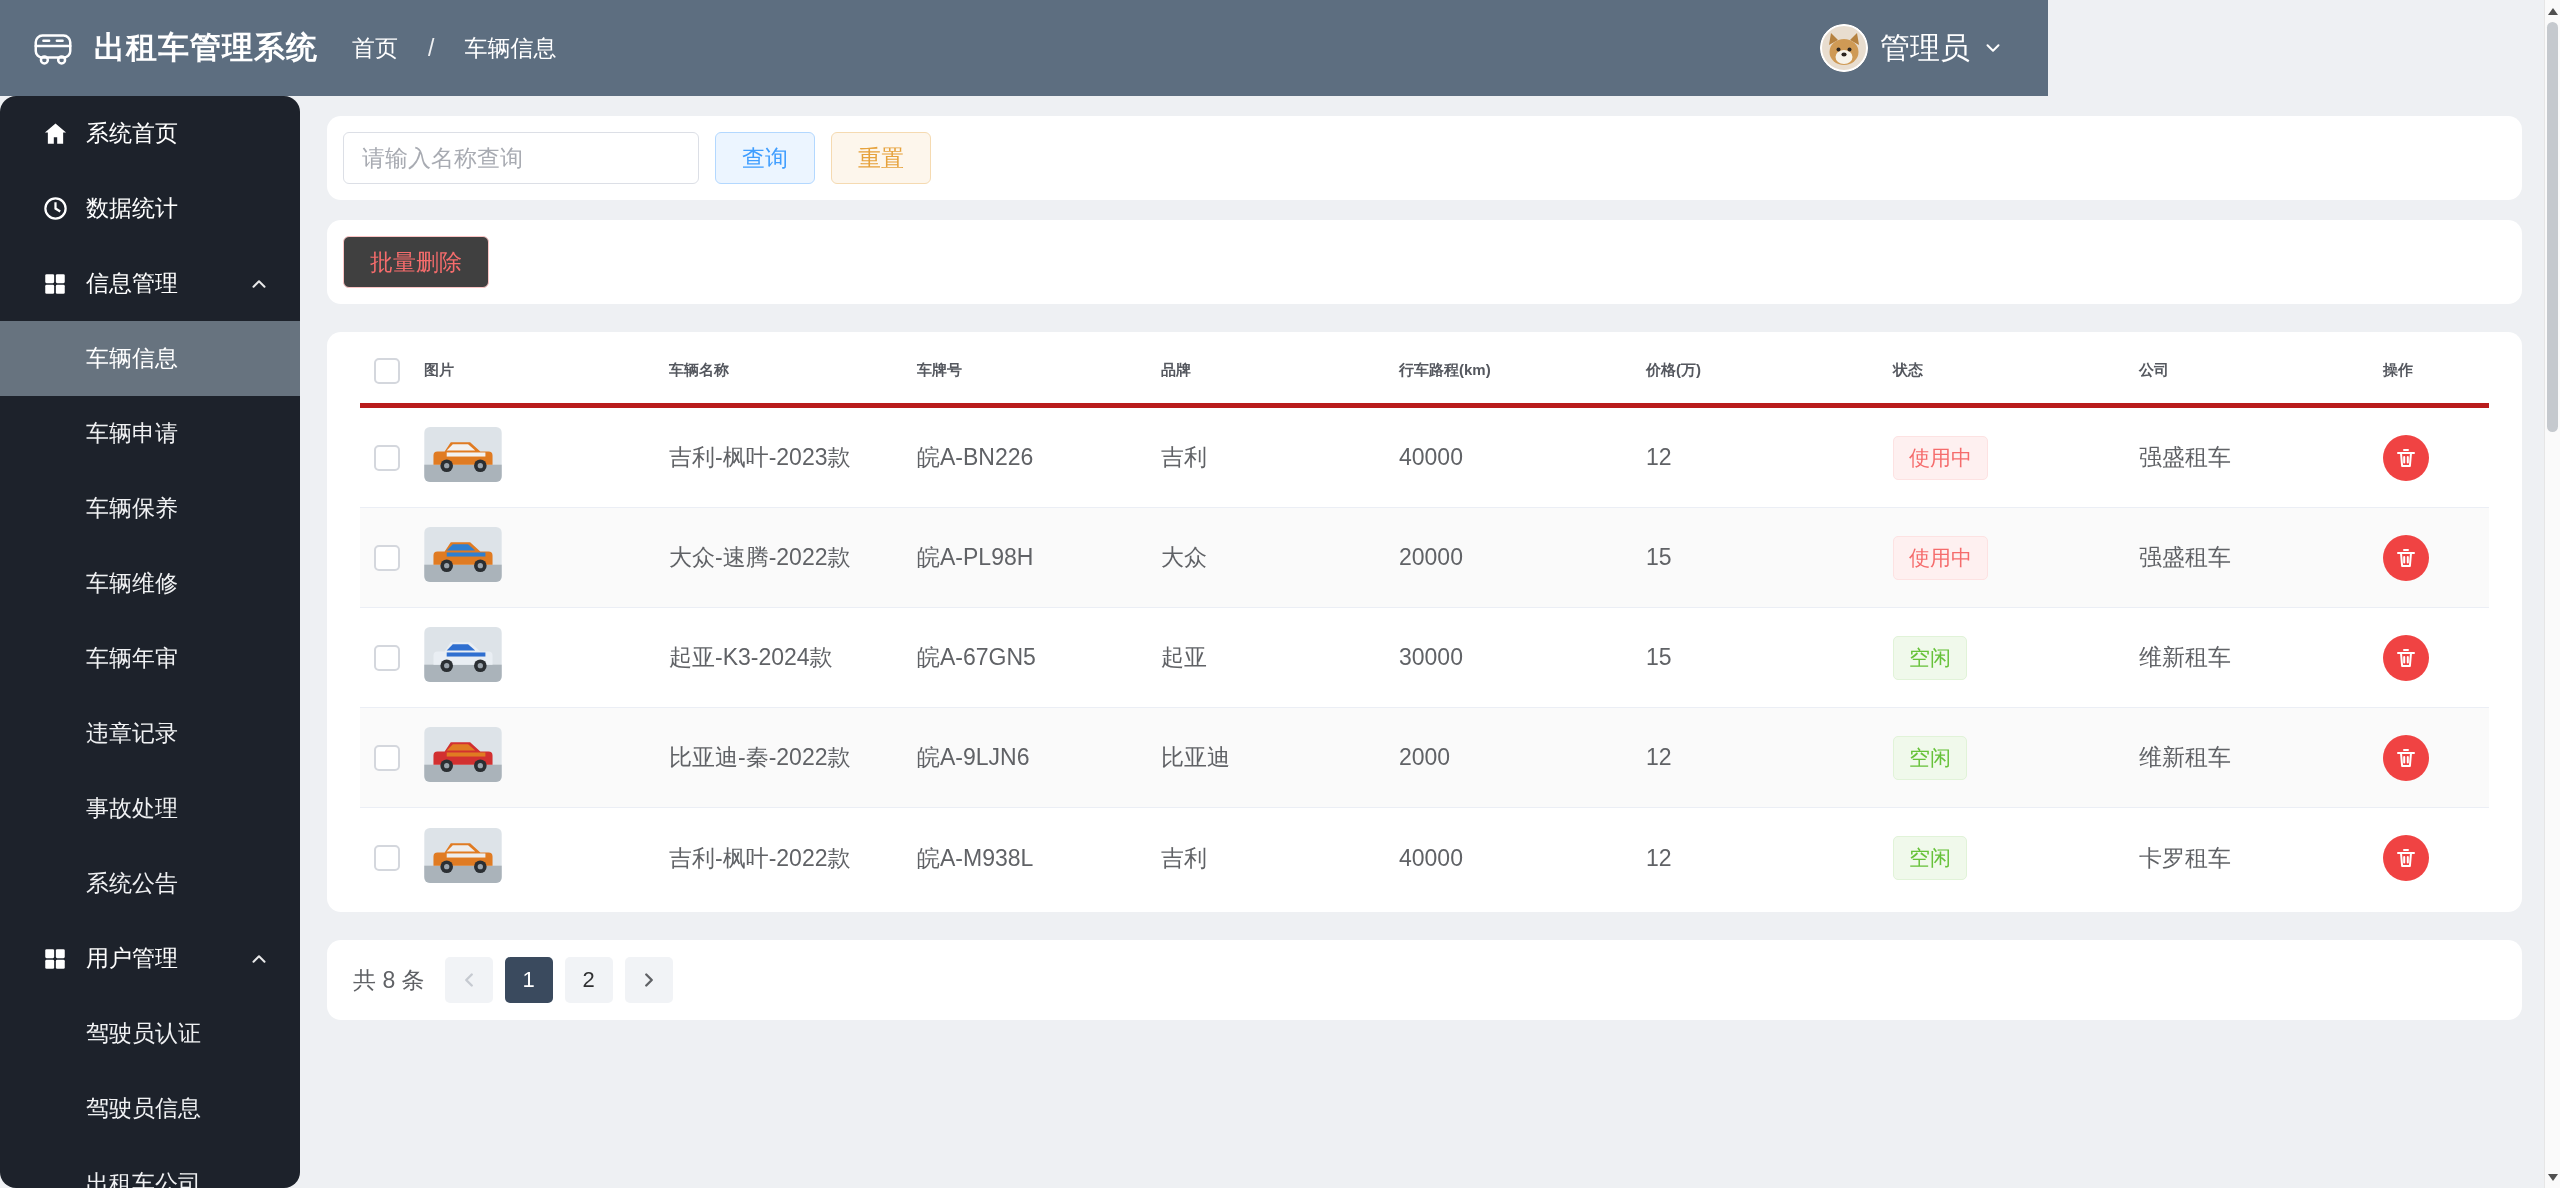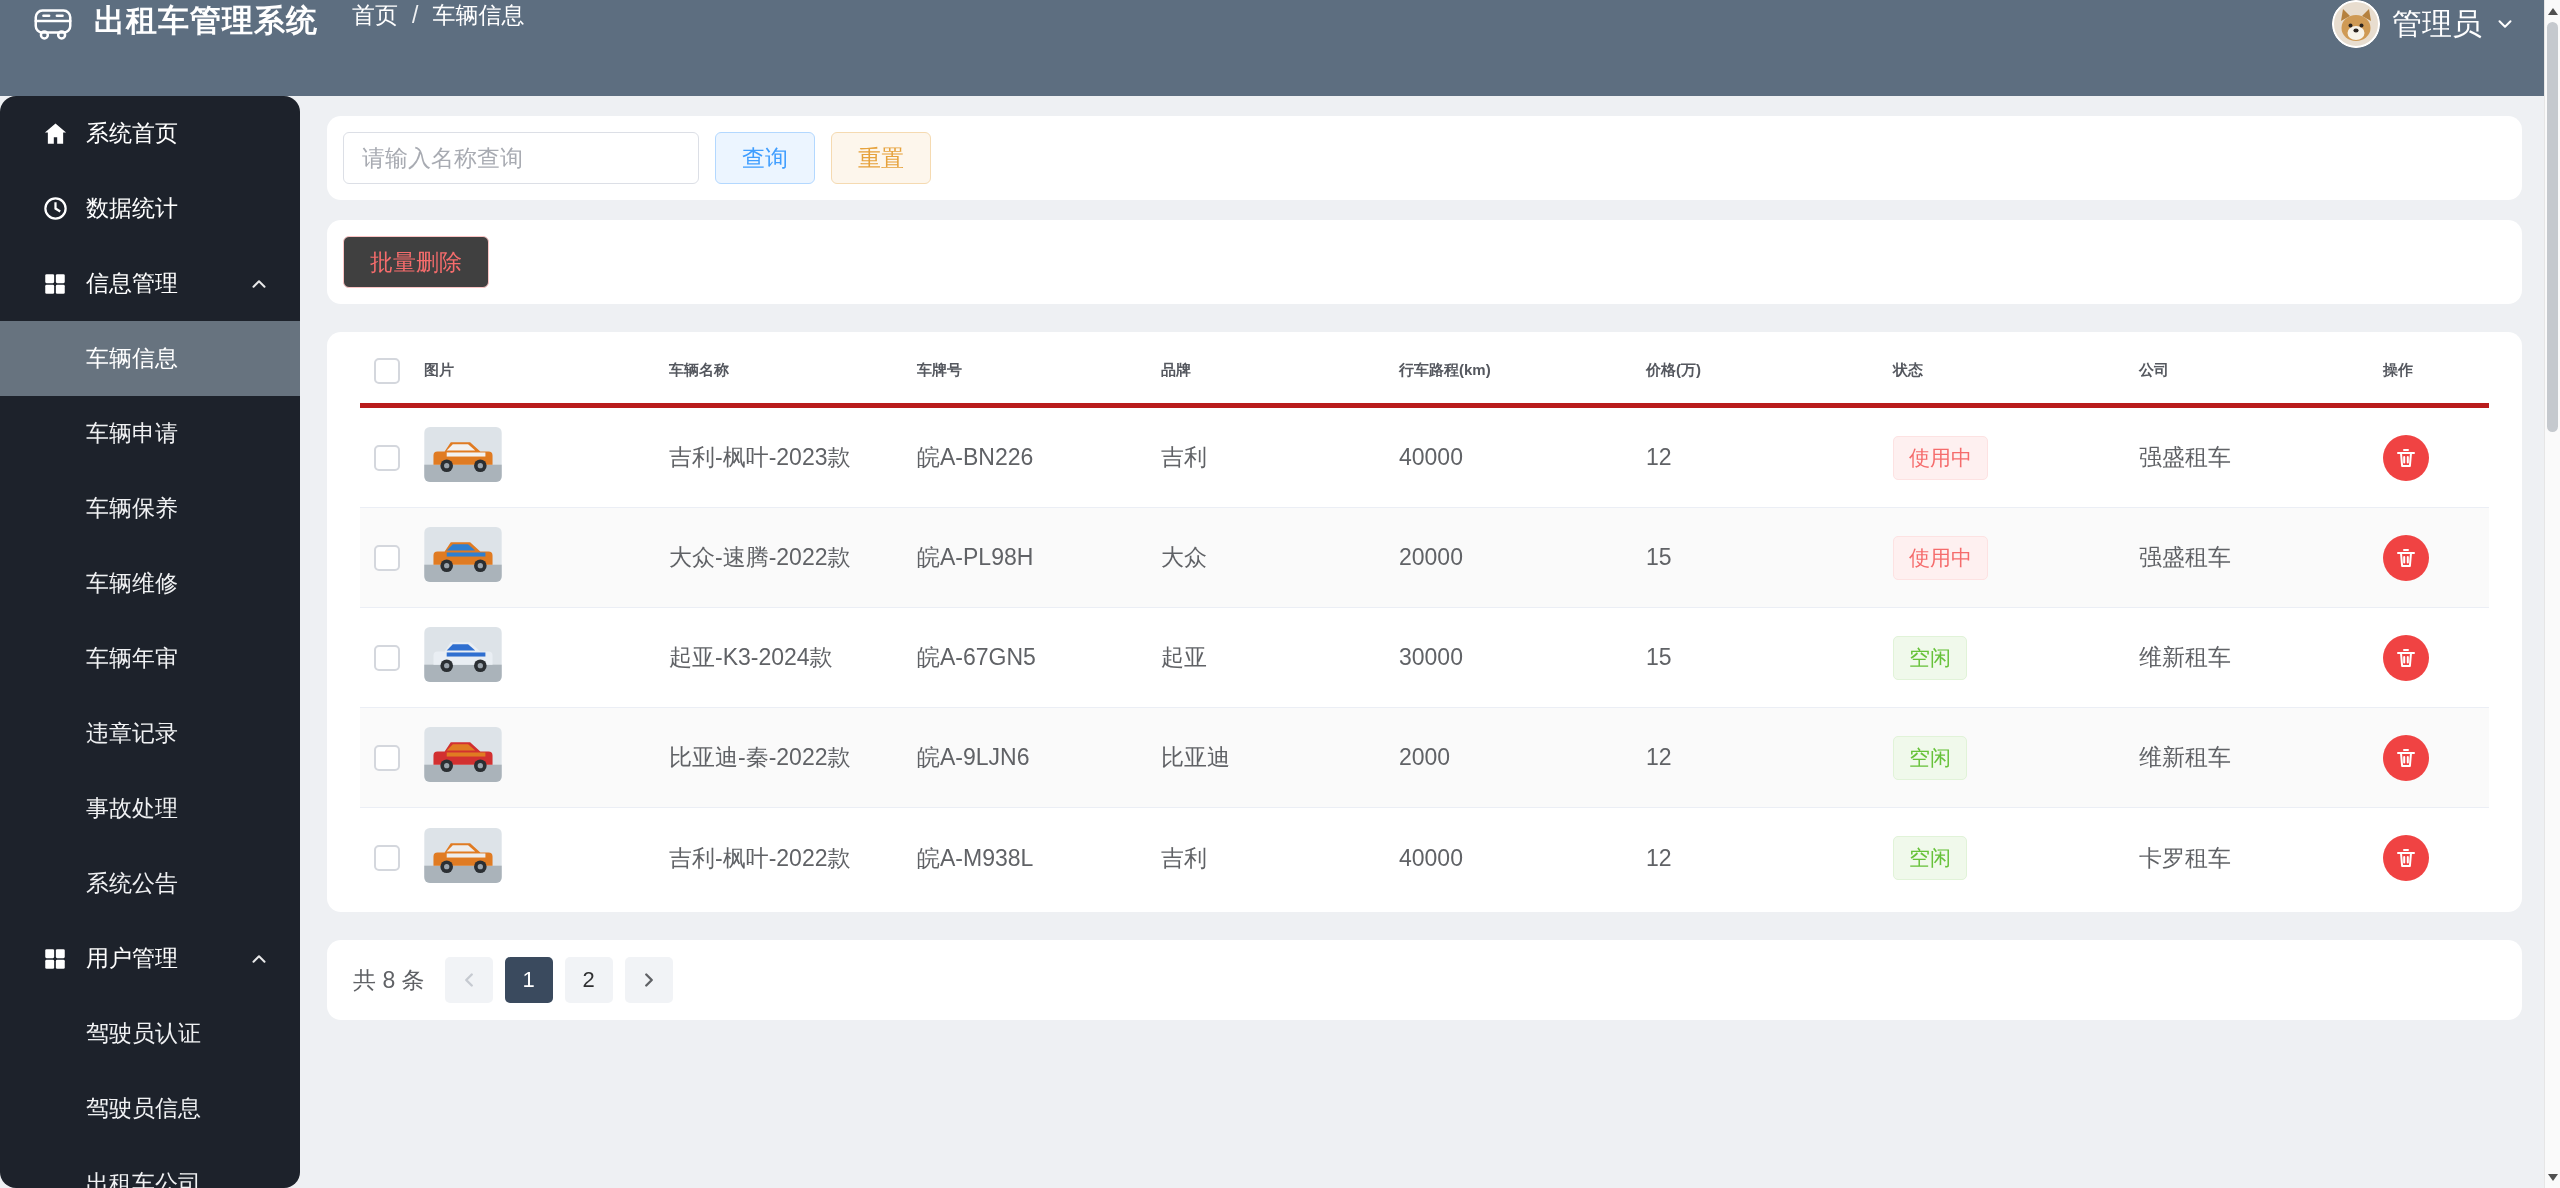--- a/index.html
+++ b/index.html
@@ -1,24 +1,24 @@
 <!DOCTYPE html>
 <html><head>
 <meta charset="utf-8">
 <style>
   * { margin:0; padding:0; box-sizing:border-box; }
   html,body { width:2560px; height:1188px; overflow:hidden; background:#eef0f3;
               font-family:"Liberation Sans","DejaVu Sans",sans-serif; }
 
   
-  .header { position:absolute; top:0; left:0; width:2560px; height:96px; background:#5d6e80;
-            display:flex; align-items:flex-start; padding:0 30px; color:#fff; z-index:10; }
+  .header { position:absolute; top:0; left:0; width:2048px; height:96px; background:#5d6e80;
+            display:flex; align-items:center; padding:0 30px; color:#fff; z-index:10; }
   .logo { display:flex; margin-right:18px; }
   .title { font-size:31px; font-weight:bold; letter-spacing:1px; }
-  .crumbs { display:flex; align-items:center; gap:14px; margin-left:34px; font-size:23px; }
+  .crumbs { display:flex; align-items:center; gap:30px; margin-left:34px; font-size:23px; }
   .crumbs .sep { opacity:.9; }
   .spacer { flex:1; }
   .user { display:flex; align-items:center; gap:12px; font-size:30px; cursor:pointer; padding-right:14px; }
   .avatar { width:48px; height:48px; border-radius:50%; overflow:hidden; display:flex; }
 
   
   .sidebar { position:absolute; top:96px; left:0; width:300px; height:1092px; background:#1d222b; overflow:hidden; z-index:5;border-radius:16px; }
   .side-item { height:75px; display:flex; align-items:center; padding:0 30px 0 42px; color:#ffffff; font-size:23px; cursor:pointer; }
   .s-icon { width:28px; height:28px; margin-right:16px; display:flex; align-items:center; }
   .s-caret { margin-left:auto; display:flex; opacity:.9; }

